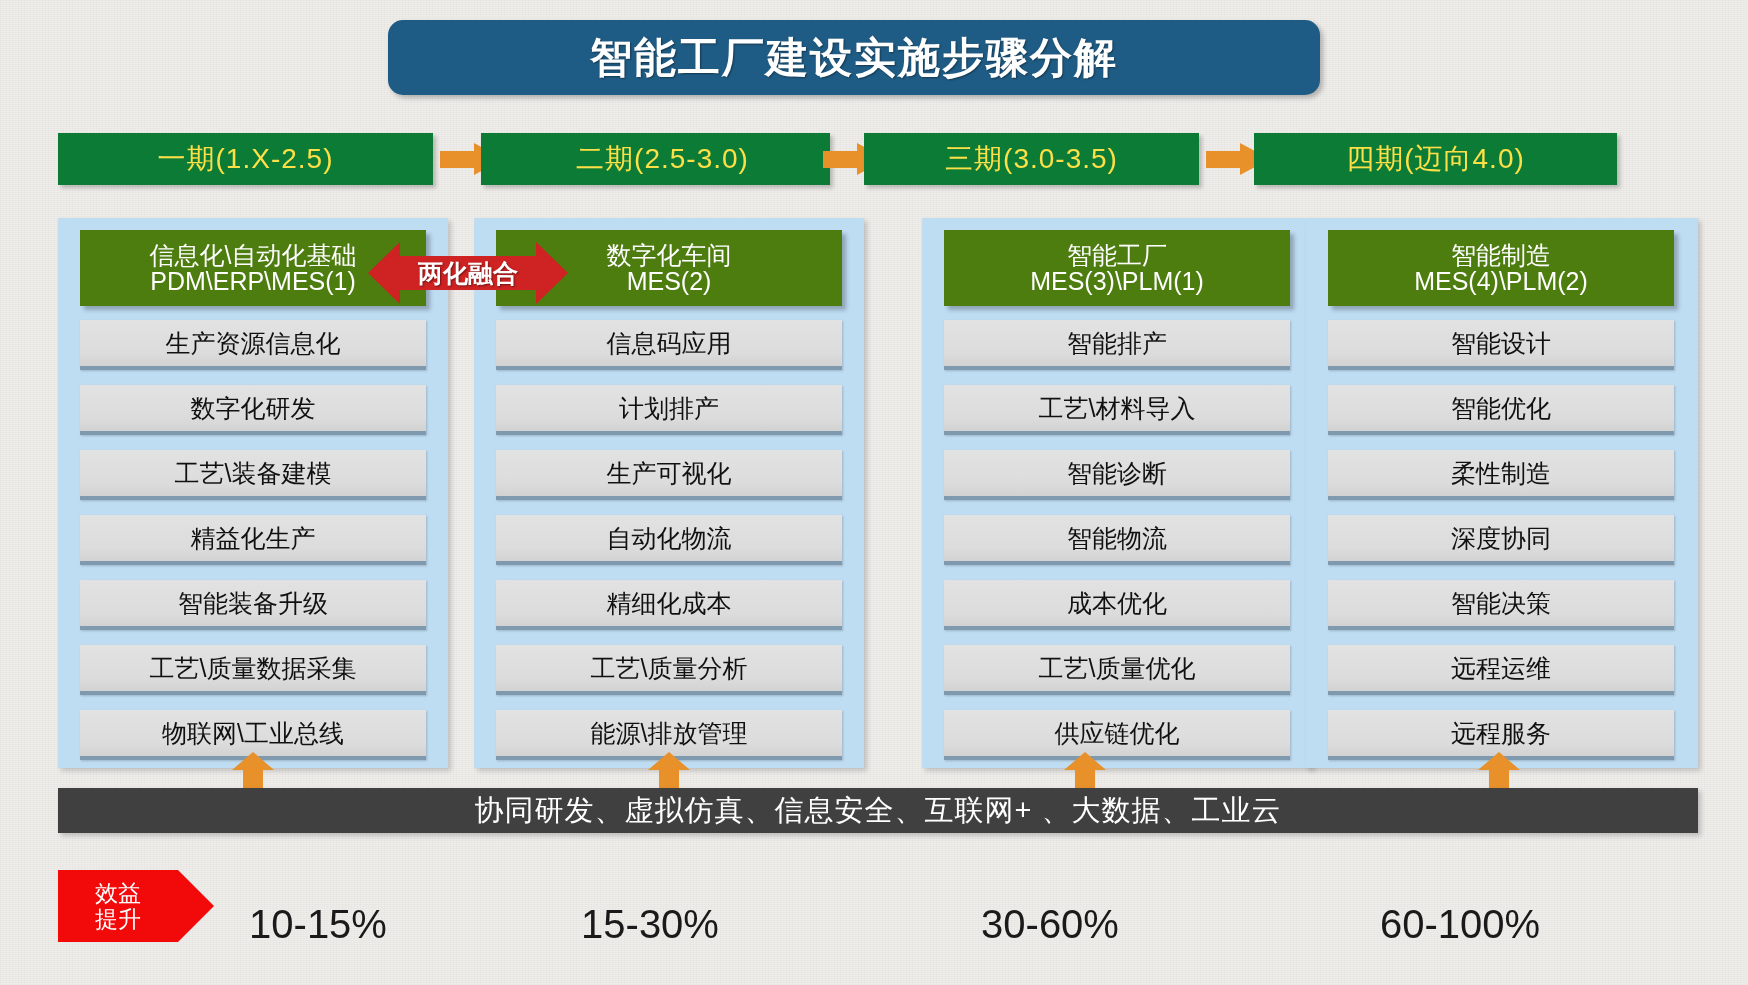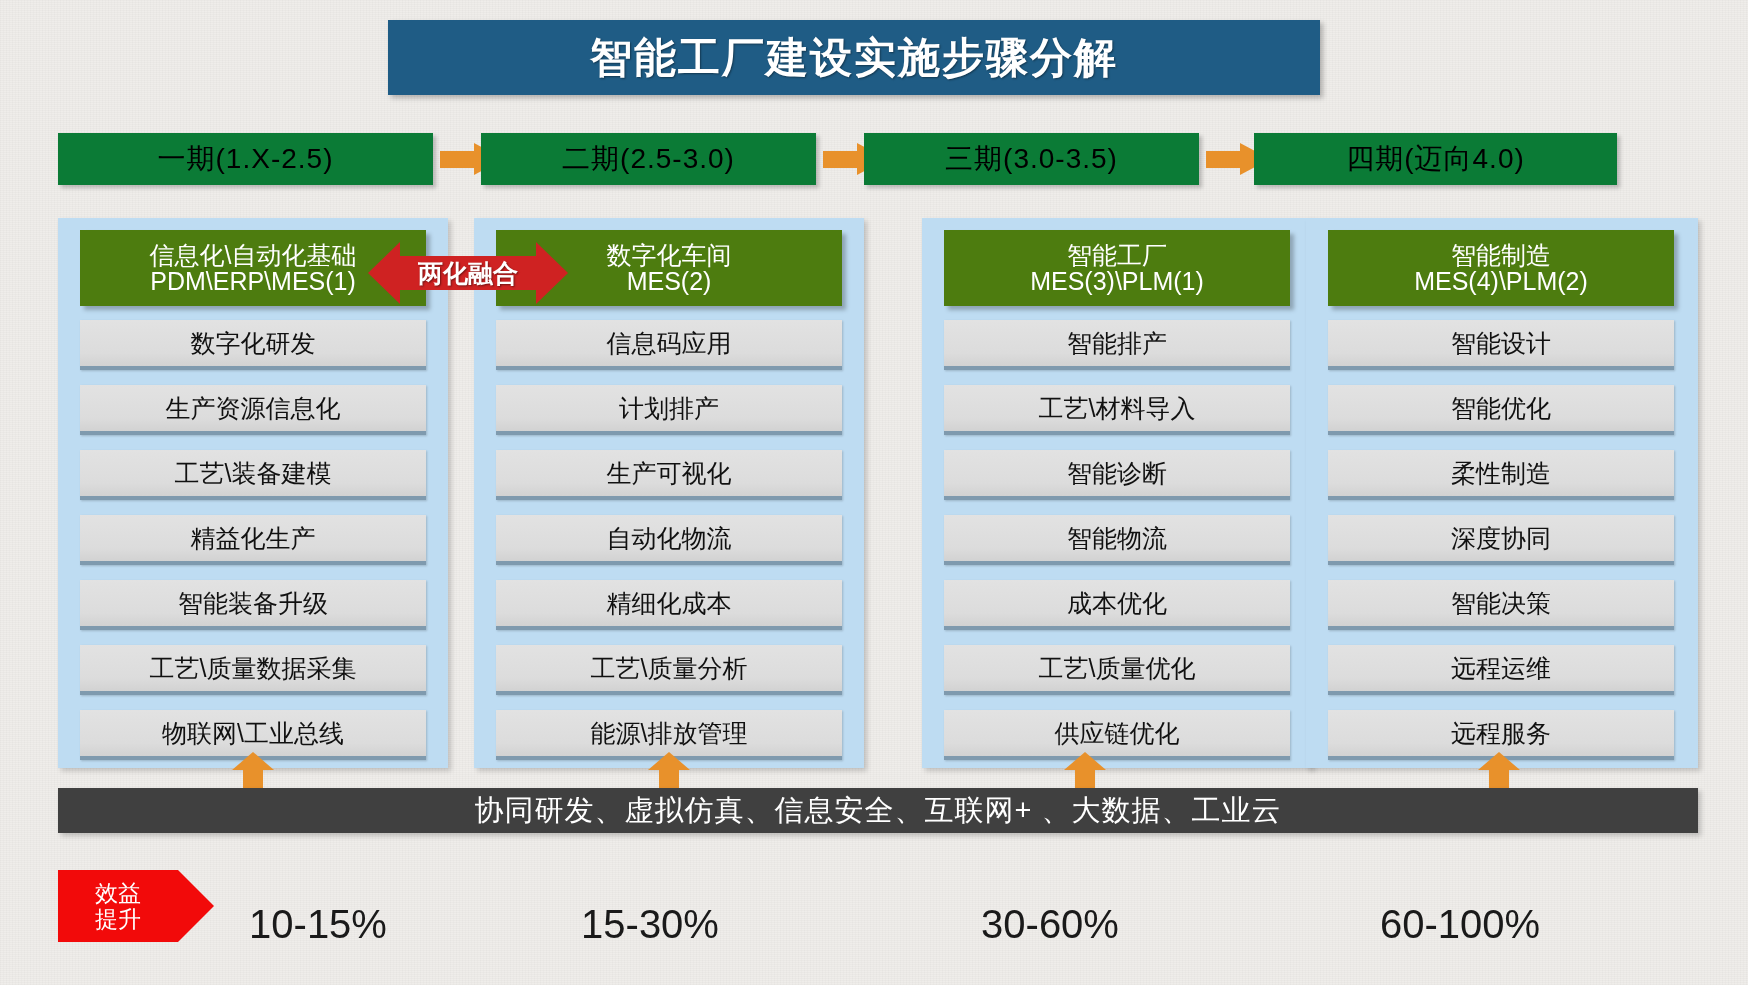--- a/index.html
+++ b/index.html
@@ -17,34 +17,35 @@
       repeating-linear-gradient(90deg, rgba(0,0,0,.015) 0 1px, rgba(255,255,255,.02) 1px 3px);
     pointer-events:none;
   }
 
   
   .title-bar{
     position:absolute;left:388px;top:20px;width:932px;height:75px;
     background:#1F5C85;
     display:flex;align-items:center;justify-content:center;
     box-shadow:3px 3px 5px rgba(0,0,0,.25);
+    border-radius:15px;
   }
   .title-bar span{
     color:#FFFFFF;font-size:42px;font-weight:bold;letter-spacing:2px;
     text-shadow:1px 1px 2px rgba(0,0,0,.4);
   }
 
   
   .phase-row{position:absolute;left:58px;top:133px;width:1640px;height:52px;}
   .phase-chip{
     position:absolute;top:0;height:52px;background:#0B7B36;
     display:flex;align-items:center;justify-content:center;
     box-shadow:3px 3px 4px rgba(0,0,0,.22);
   }
-  .phase-chip span{color:#000000;font-size:28px;letter-spacing:1px;}
+  .phase-chip span{color:#fde047;font-size:28px;letter-spacing:1px;}
   .phase-arrow{
     position:absolute;top:10px;width:70px;height:32px;
     display:flex;align-items:center;
   }
   .phase-arrow .shaft{width:34px;height:17px;background:#E8912B;}
   .phase-arrow .head{
     width:0;height:0;border-top:16px solid transparent;border-bottom:16px solid transparent;
     border-left:30px solid #E8912B;
   }
 
@@ -147,21 +148,21 @@
 </div>
 
 <div class="phase-row">
   <div class="phase-chip" style="left:0px;width:375px;">
     <span>一期(1.X-2.5)</span>
   </div>
   <div class="phase-arrow" style="left:382px;">
     <div class="shaft"></div>
     <div class="head"></div>
   </div>
-  <div class="phase-chip" style="left:423px;width:335px;">
+  <div class="phase-chip" style="left:423px;width:335px;padding-left:14px;">
     <span>二期(2.5-3.0)</span>
   </div>
   <div class="phase-arrow" style="left:765px;">
     <div class="shaft"></div>
     <div class="head"></div>
   </div>
   <div class="phase-chip" style="left:806px;width:335px;">
     <span>三期(3.0-3.5)</span>
   </div>
   <div class="phase-arrow" style="left:1148px;">
@@ -175,24 +176,24 @@
 
 <div class="columns">
 
   <div class="col" style="left:0px;">
     <div class="col-head">
       <span class="l1">信息化\自动化基础</span>
       <span class="l2">PDM\ERP\MES(1)</span>
     </div>
     <div class="items">
       <div class="item">
+          <span>生产资源信息化</span>
+        </div>
+      <div class="item">
           <span>数字化研发</span>
-        </div>
-      <div class="item">
-          <span>生产资源信息化</span>
         </div>
       <div class="item">
           <span>工艺\装备建模</span>
         </div>
       <div class="item">
           <span>精益化生产</span>
         </div>
       <div class="item">
           <span>智能装备升级</span>
         </div>

